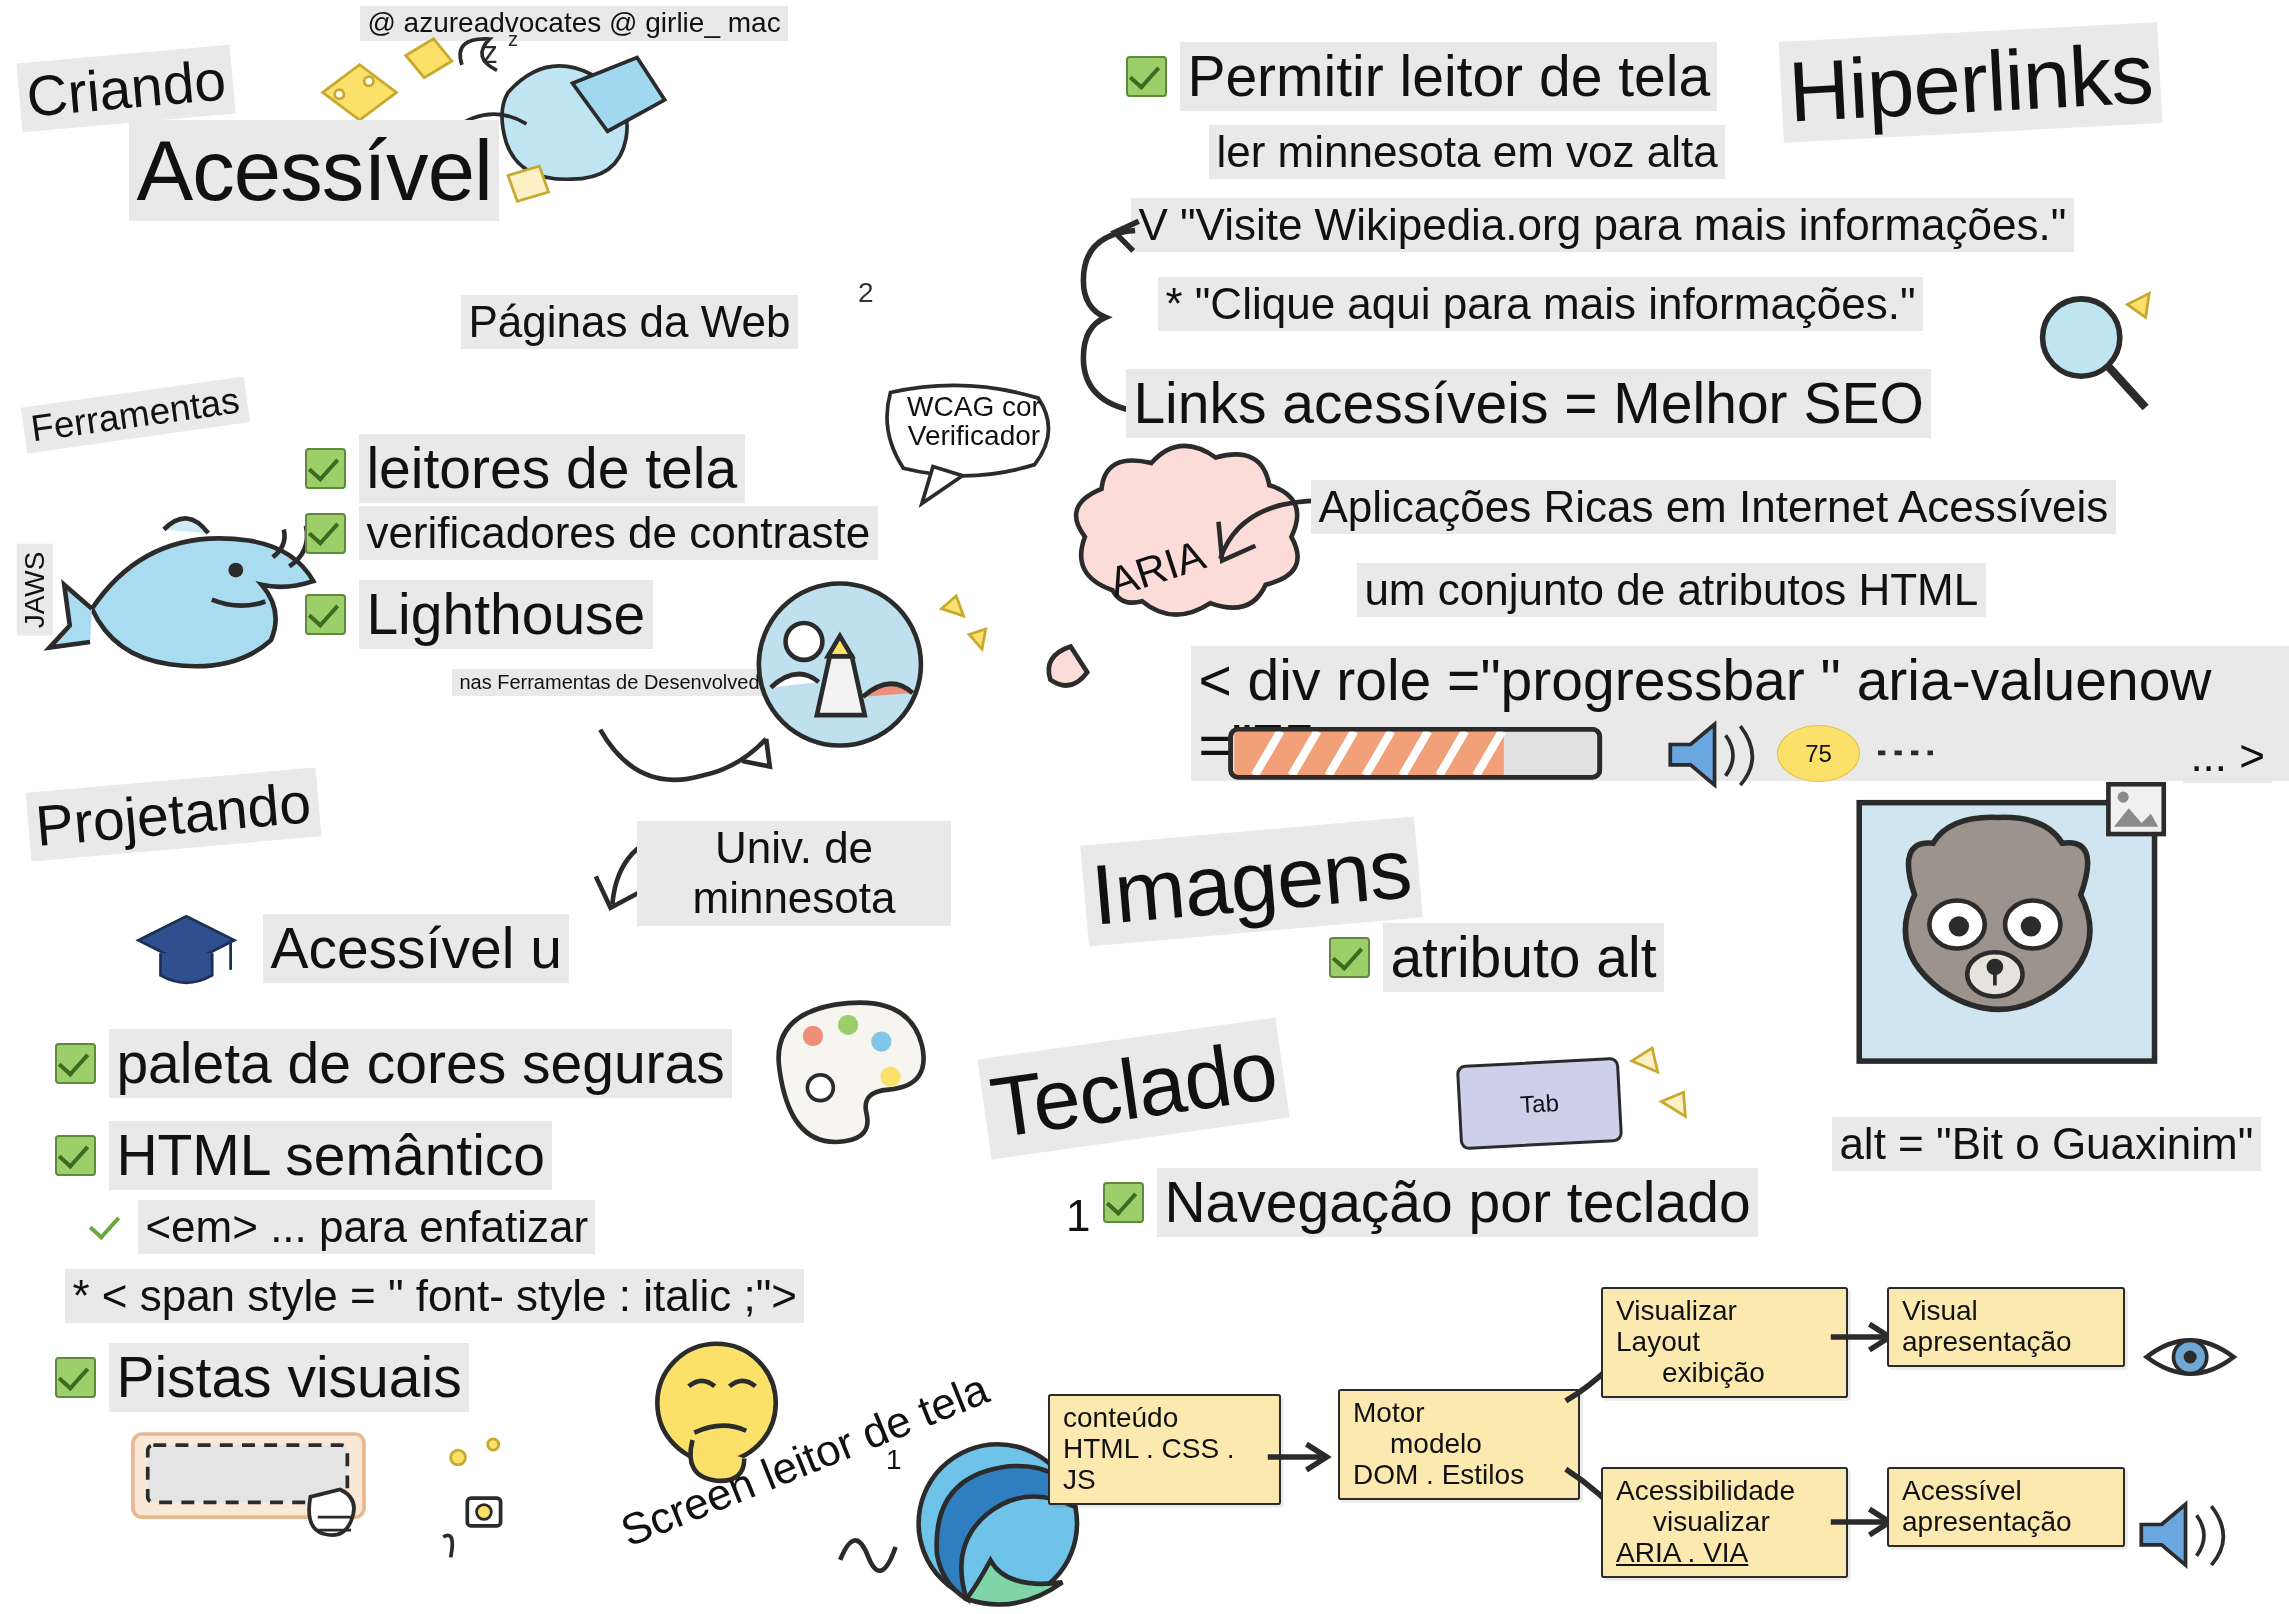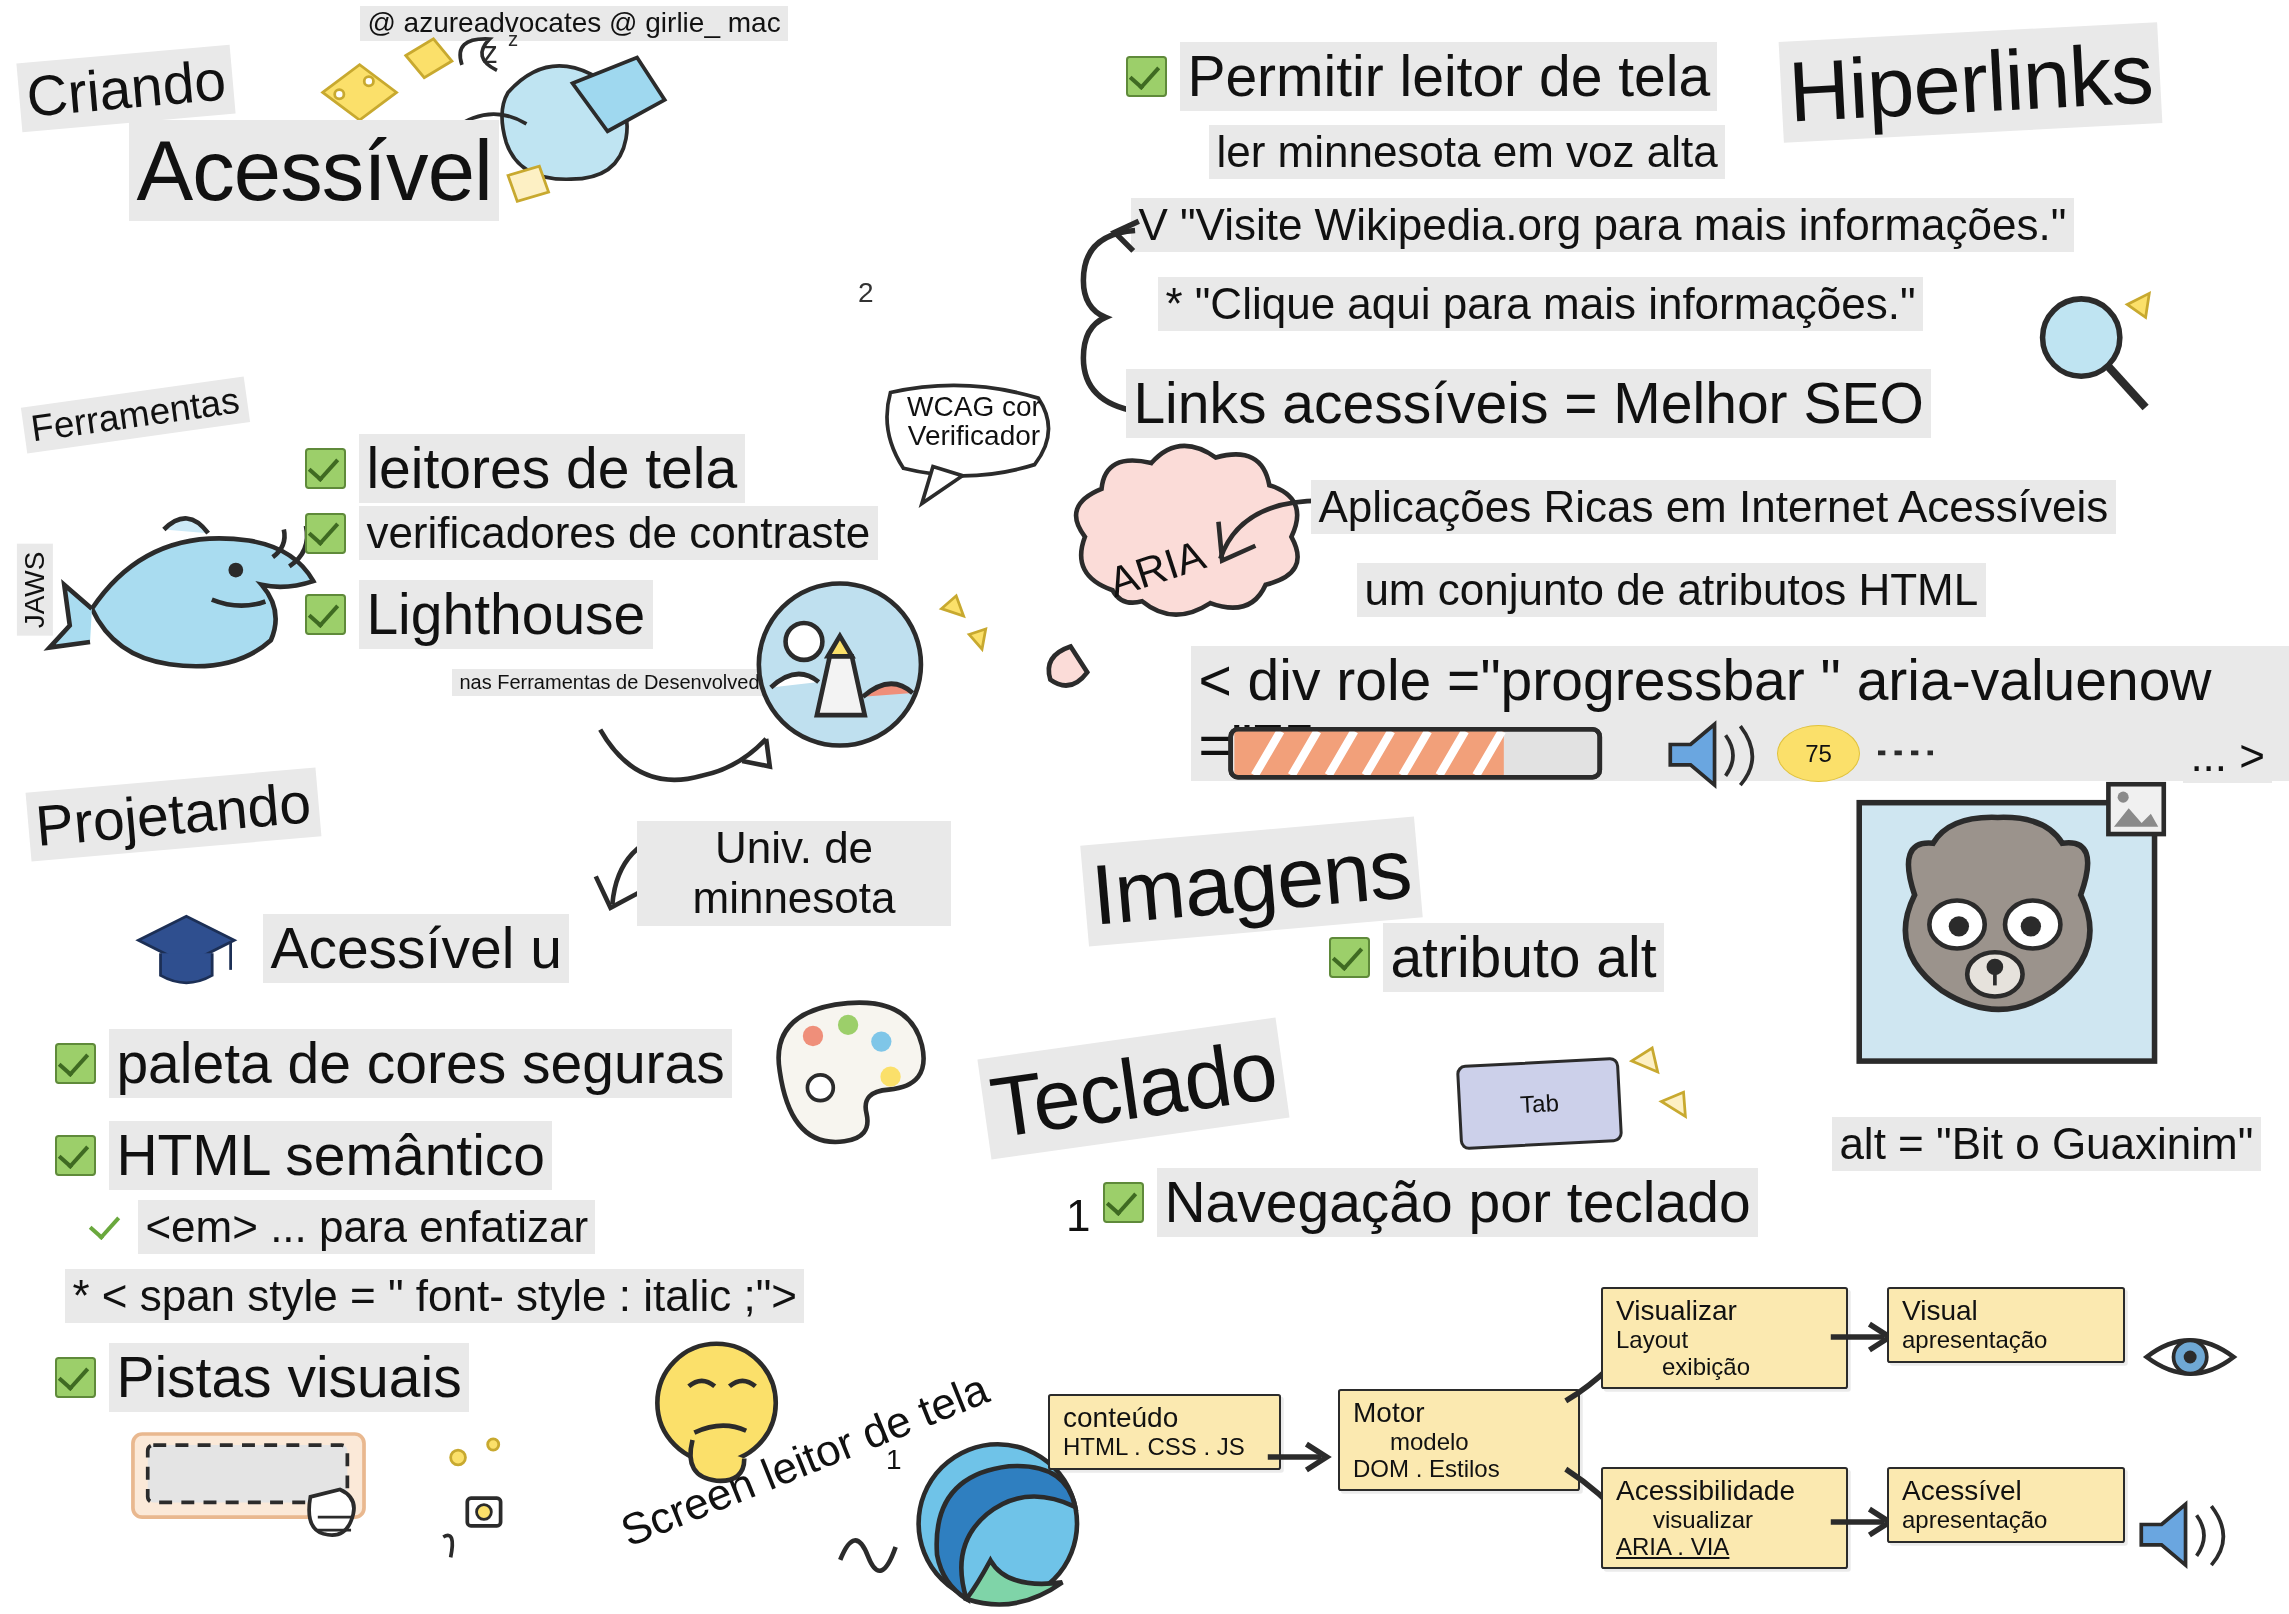--- a/index.html
+++ b/index.html
@@ -67,21 +67,21 @@
   
   .note {
     background: #fbe9b0;
     border: 2.8px solid #2b2b2b;
     border-radius: 2.8px;
     padding: 7.4px 13px;
     font-size: 28px;
     line-height: 1.1;
     box-shadow: 2.8px 2.8px 0 rgba(0,0,0,0.08);
   }
-  .note small { font-size: 24px; display: block; }
+  .note small { font-size: 28px; display: block; }
   .note .u { text-decoration: underline; }
   svg { overflow: visible; }
 
   .cloud-label {
     font-size: 42px;
     transform: rotate(-18deg);
     font-weight: 400;
   }
   .badge-circle {
     width: 81px; height: 55px;
@@ -128,20 +128,23 @@
     <path d="M120,70 q40,-45 90,-20 q46,24 38,70 q-8,44 -60,44 q-56,2 -70,-40 q-10,-34 2,-54 z" fill="#bfe4f2" stroke="#2b2b2b" stroke-width="4"></path>
     <path d="M190,60 l70,-28 l30,46 l-62,34 z" fill="#9fd8ef" stroke="#2b2b2b" stroke-width="4"></path>
     <path d="M60,110 q40,-30 80,-6" fill="none" stroke="#2b2b2b" stroke-width="4"></path>
     <path d="M120,160 l34,-10 l10,28 l-34,10 z" fill="#fdf0c4" stroke="#c8a92f" stroke-width="3"></path>
   </svg>
 
   <div class="abs" style="left:129px; top:120px;">
     <span class="hl big-title">Acessível</span>
   </div>
 
+  <div class="abs" style="left:461px; top:295px;">
+    <span class="hl t-lg">Páginas da Web</span>
+  </div>
 
   <div class="abs t-sm" style="left:858px; top:277px; color:#333;">2</div>
 
   <div class="abs rot-n8" style="left:23px; top:392px;">
     <span class="hl t-md">Ferramentas</span>
   </div>
 
   <div class="abs rot-n90" style="left:-11px; top:572px;">
     <span class="hl t-sm">JAWS</span>
   </div>

